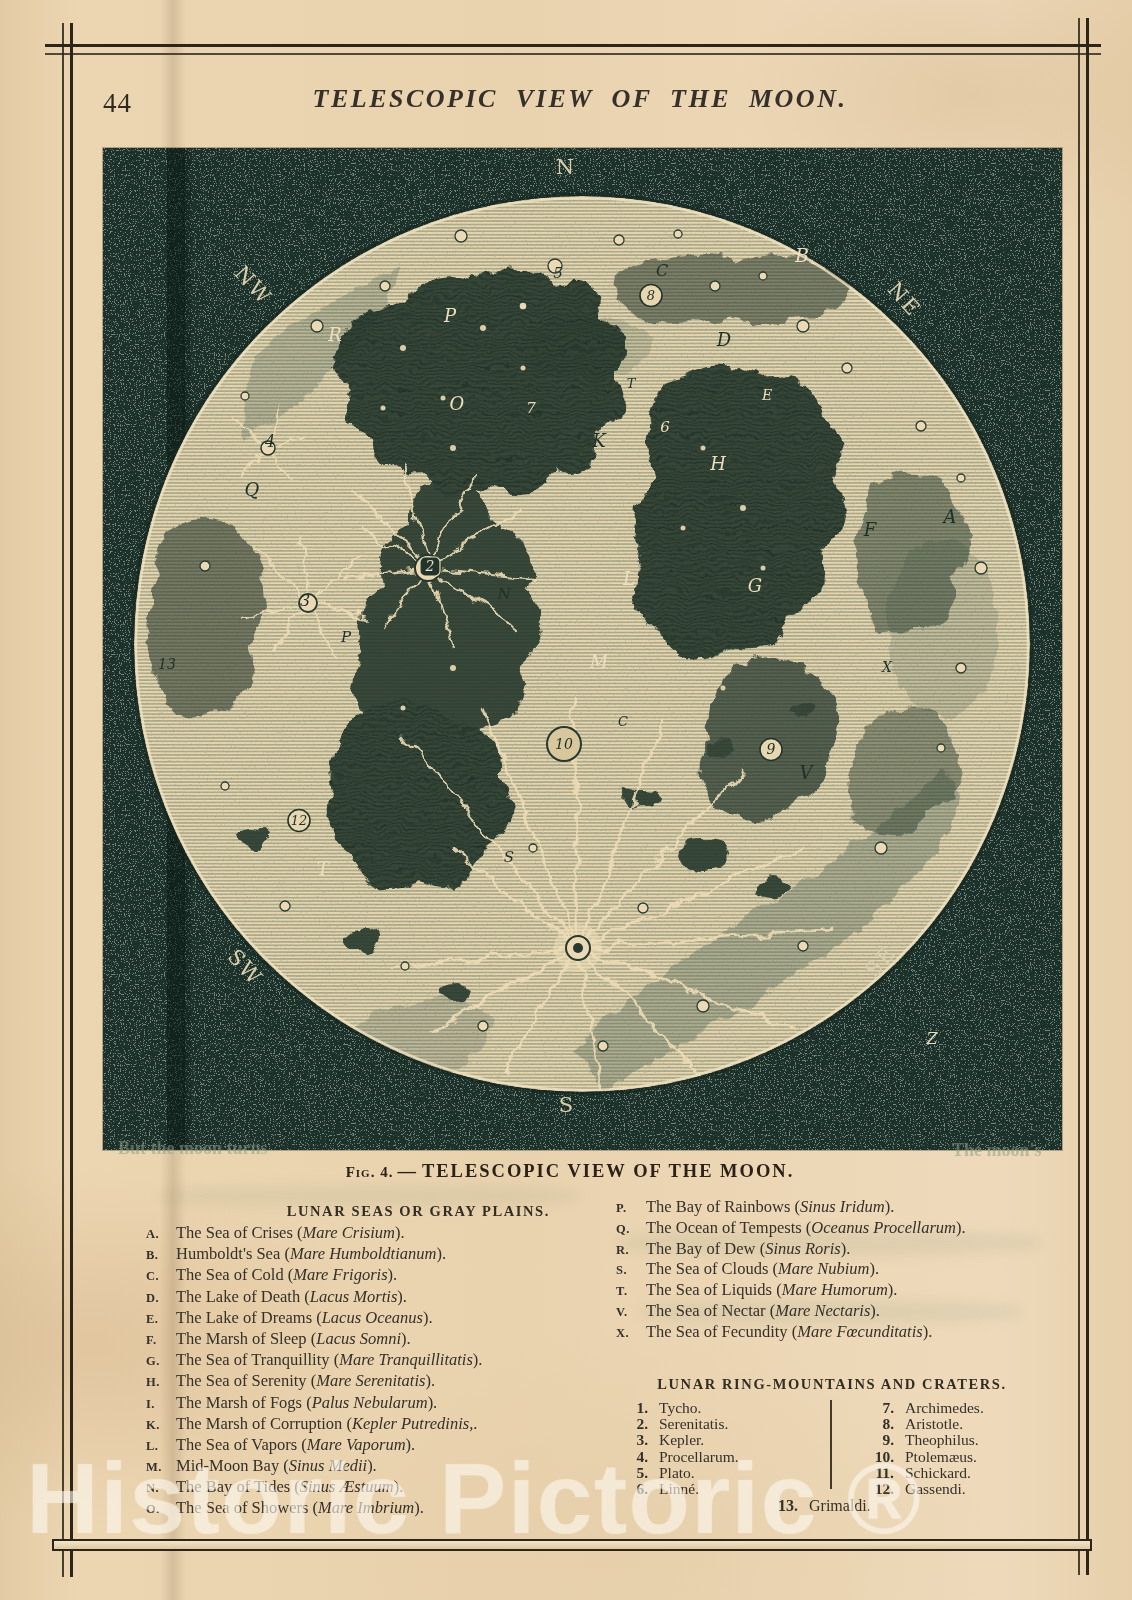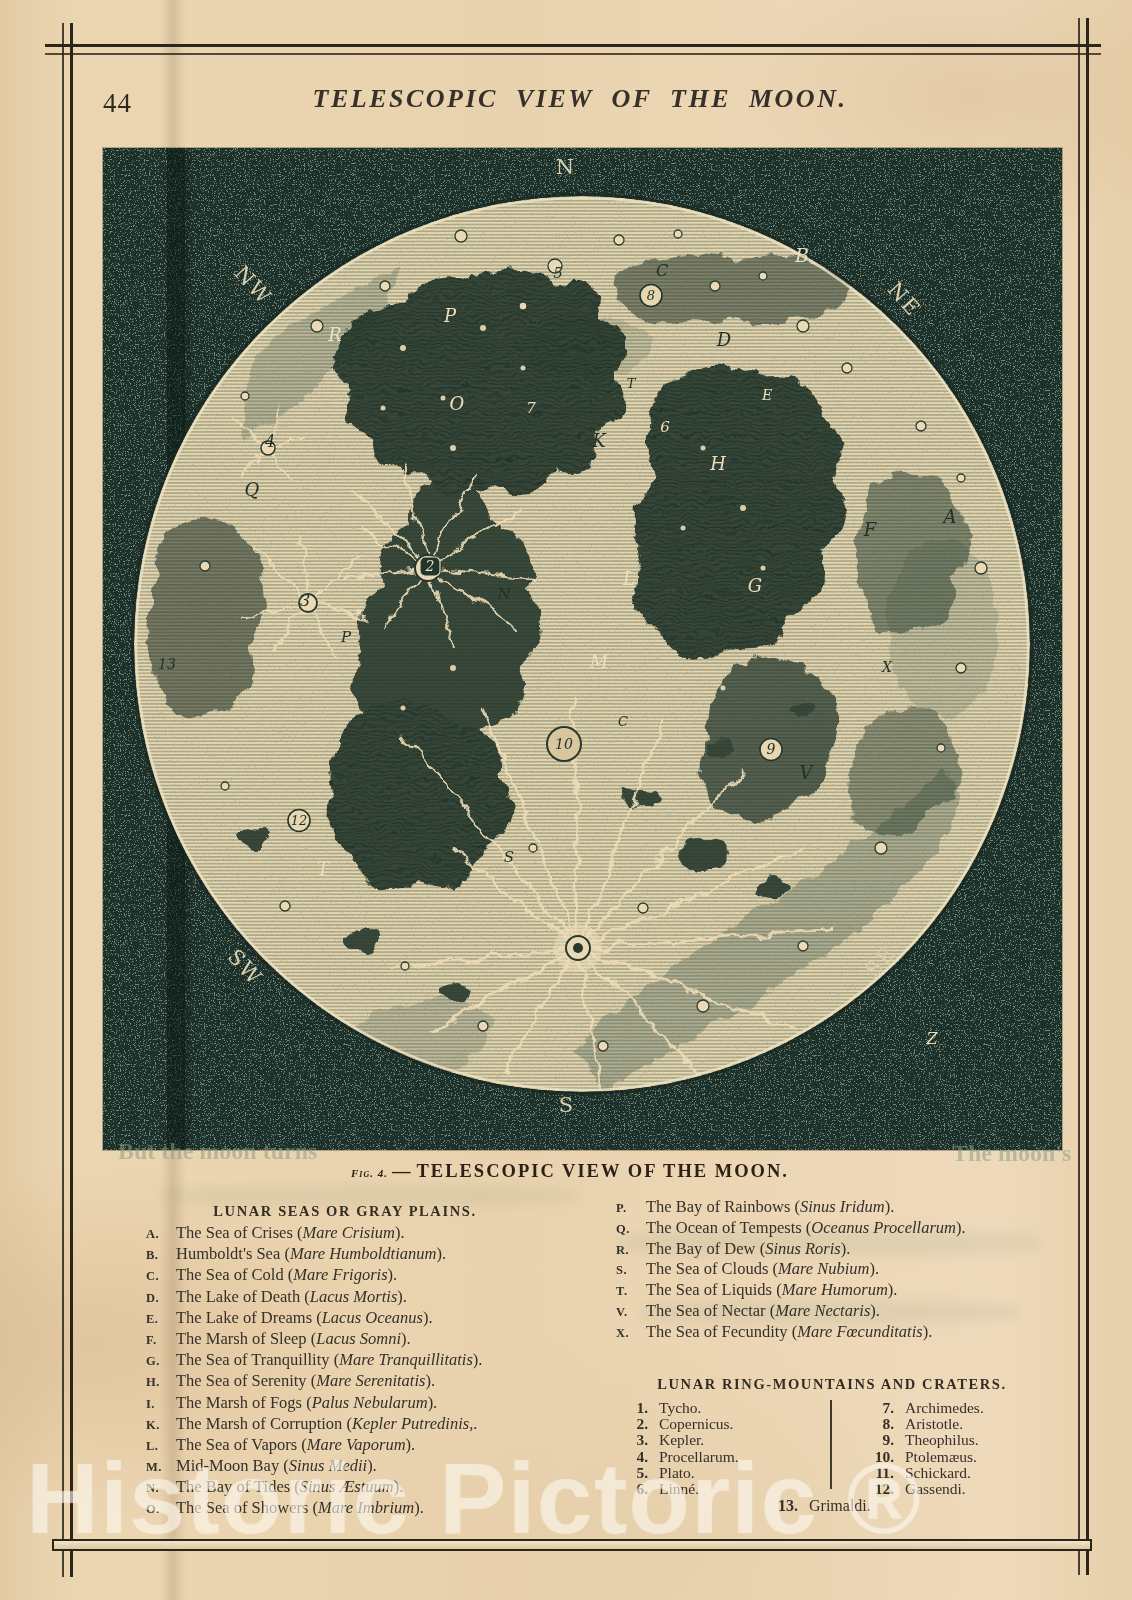--- a/index.html
+++ b/index.html
@@ -31,46 +31,46 @@
   
   .plate{position:absolute; left:103px; top:148px; width:959px; height:1002px; background:#1d312b;
     box-shadow:0 0 0 1px rgba(40,35,20,.3);}
   .plate svg{position:absolute; left:0; top:0;}
   text.lab{font-family:"DejaVu Serif","Liberation Serif",serif; font-style:italic; text-anchor:middle;}
   text.lab-d{fill:#1e3028;}
   text.lab-l{fill:#ecdfbf;}
   text.lab-c{fill:#d9cfad; font-style:normal; letter-spacing:2px; font-size:21px;}
   
   .caption{position:absolute; left:0; top:1161px; width:1140px; text-align:center; color:#2b2117;}
-  .caption .fig{font-size:11px; letter-spacing:1px; font-weight:bold; font-variant:small-caps;font-style:italic;}
+  .caption .fig{font-size:15px; letter-spacing:1px; font-weight:bold; font-variant:small-caps;}
   .caption .cap-title{font-size:18.5px; font-weight:bold; letter-spacing:2px;}
   
   .col-head{position:absolute; font-size:14.5px; font-weight:bold; letter-spacing:1.6px;
     text-align:center; color:#332d22;}
-  .seas-head{left:140px; top:1203px; width:410px;}
+  .seas-head{left:140px; top:1203px; width:410px;text-align:right;}
   .craters-head{left:612px; top:1376px; width:440px;}
   .seas-col{position:absolute; font-size:16.5px; color:#34302a;}
   .seas-left{left:146px; top:1222px; width:470px;}
   .seas-right{left:616px; top:1197px; width:470px;}
   .seas-row{height:21.2px; line-height:21.2px; white-space:nowrap;}
   .seas-right .seas-row{height:20.8px; line-height:20.8px;}
   .seas-key{display:inline-block; width:30px; font-size:12.5px; font-weight:bold; letter-spacing:.5px;}
   .latin{font-style:italic;}
   .crater-col{position:absolute; top:1400px; width:230px; font-size:15.5px; color:#34302a;}
   .crater-col1{left:612px;}
   .crater-col2{left:846px;}
   .crater-row{height:16.2px; line-height:16.2px; display:flex; white-space:nowrap;}
   .crater-num{width:36px; text-align:right; font-weight:bold;}
   .crater-col2 .crater-num{width:48px;}
   .crater-name{margin-left:11px;}
   .crater-divider{position:absolute; left:830px; top:1400px; width:1.5px; height:89px; background:#413a2c;}
   .crater-last{position:absolute; left:758px; top:1497px; font-size:16px; display:flex; white-space:nowrap; color:#34302a;}
   .crater-last .crater-num{width:40px;}
   
-  .ghost{position:absolute; color:#8d9f85; opacity:.55; filter:blur(.7px); font-size:24px; font-weight:bold;}
+  .ghost{position:absolute; color:#8d9f85; opacity:.55; filter:blur(.7px); font-size:18px; font-weight:bold;}
   .smudge{position:absolute; background:rgba(128,148,116,.13); filter:blur(6px); border-radius:40%;}
   
   .watermark{position:absolute; left:26px; top:1441px; width:1106px; overflow:hidden;
     font-family:"Liberation Sans","DejaVu Sans",sans-serif; font-weight:bold;
     font-size:101px; letter-spacing:1px; white-space:nowrap;
     color:rgba(252,248,238,.5); text-shadow:0 0 2px rgba(255,252,242,.25);}
 </style>
 </head>
 <body>
 
@@ -360,21 +360,21 @@
     </div>
 
   <div class="col-head craters-head">LUNAR RING-MOUNTAINS AND CRATERS.</div>
   <div class="crater-col crater-col1" id="crater-col1">
       <div class="crater-row">
         <span class="crater-num">1.</span>
         <span class="crater-name">Tycho.</span>
       </div>
       <div class="crater-row">
         <span class="crater-num">2.</span>
-        <span class="crater-name">Copernicus.</span>
+        <span class="crater-name">Serenitatis.</span>
       </div>
       <div class="crater-row">
         <span class="crater-num">3.</span>
         <span class="crater-name">Kepler.</span>
       </div>
       <div class="crater-row">
         <span class="crater-num">4.</span>
         <span class="crater-name">Procellarum.</span>
       </div>
       <div class="crater-row">

